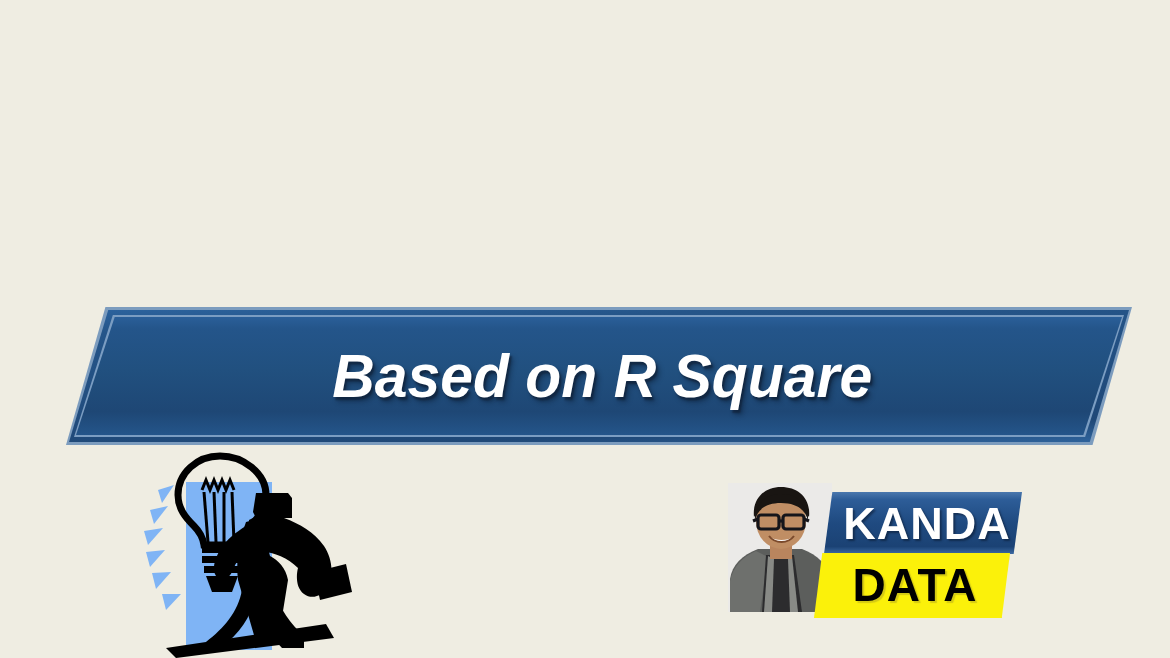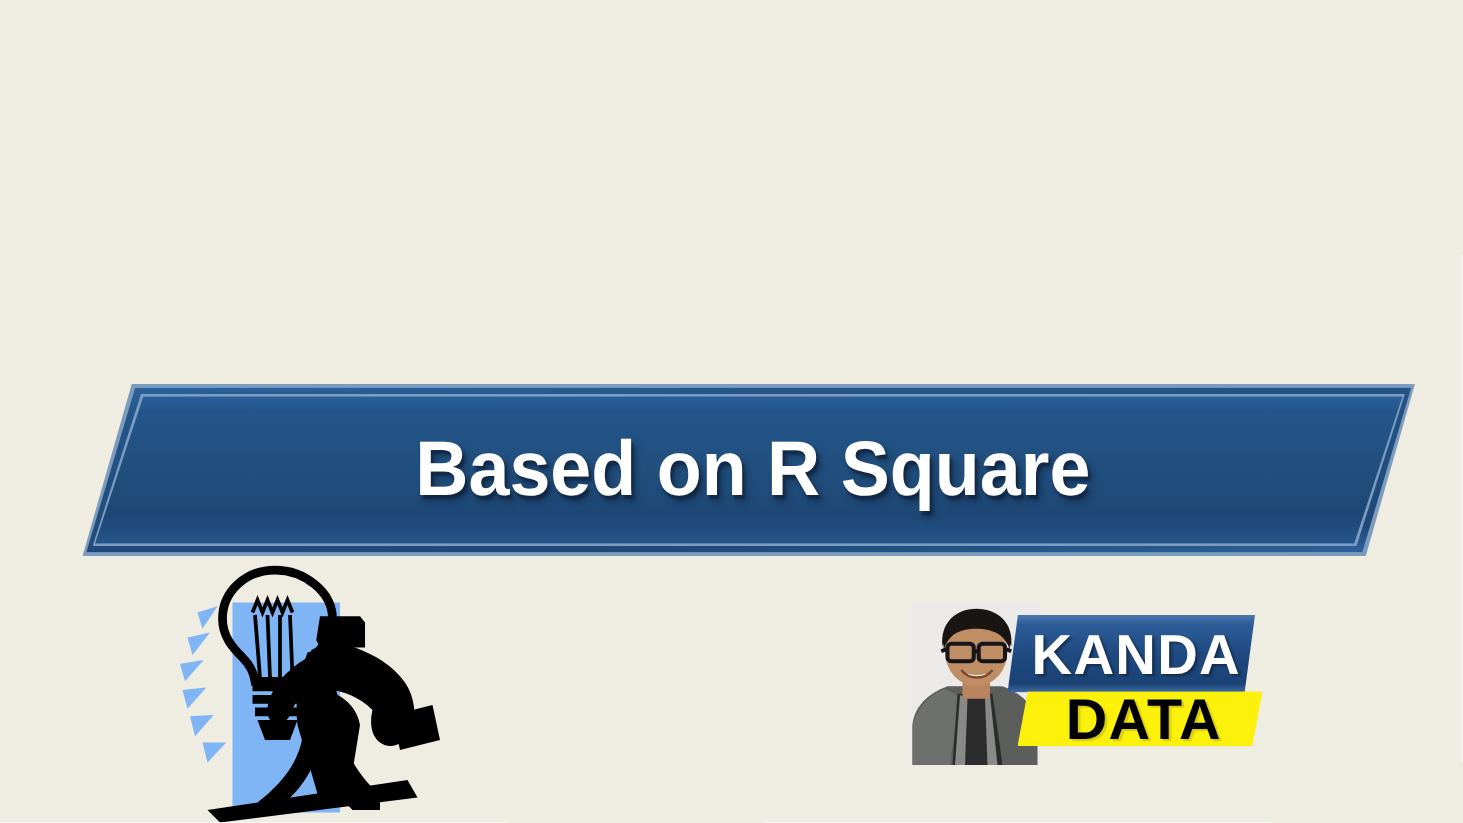--- a/index.html
+++ b/index.html
@@ -79,20 +79,21 @@
     clip-path: polygon(3.7% 0%, 100% 0%, 96.3% 100%, 0% 100%);
     background: linear-gradient(180deg, #2a5f99 0%, #24558a 10%, #21507f 45%, #1e4775 80%, #24558a 100%);
   }
   .banner-text {
     position: absolute;
     left: 0; top: 0; right: 0; bottom: 0;
     display: flex;
     align-items: center;
     justify-content: center;
     padding-left: 6px;
+    font-style: italic;
   }
   .banner-text span {
     font-family: "Liberation Sans", sans-serif;
     font-weight: bold;
     font-size: 62px;
     line-height: 62px;
     color: #ffffff;
     letter-spacing: 0px;
     transform: scaleX(0.95);
     white-space: nowrap;
@@ -127,33 +128,33 @@
     height: 129px;
     overflow: hidden;
     background: #e9e9e7;
   }
   .logo-photo svg { display: block; }
   .band {
     position: absolute;
     box-shadow: 3px 4px 5px rgba(120,112,100,0.40);
   }
   .band-kanda {
-    left: 78px;
+    left: 96px;
     top: 9px;
     width: 198px;
     height: 62px;
     background: linear-gradient(180deg, #4a77ad 0%, #2d5d98 12%, #1f4a80 50%, #1b4274 88%, #3c6aa2 100%);
     -webkit-clip-path: polygon(4.2% 0%, 100% 0%, 95.8% 100%, 0% 100%);
     clip-path: polygon(4.2% 0%, 100% 0%, 95.8% 100%, 0% 100%);
   }
   .band-data {
     left: 86px;
     top: 70px;
     width: 196px;
-    height: 44px;
+    height: 65px;
     background: #fbf10a;
     -webkit-clip-path: polygon(4.2% 0%, 100% 0%, 95.8% 100%, 0% 100%);
     clip-path: polygon(4.2% 0%, 100% 0%, 95.8% 100%, 0% 100%);
   }
   .band-label {
     position: absolute;
     inset: 0;
     display: flex;
     align-items: center;
     justify-content: center;

